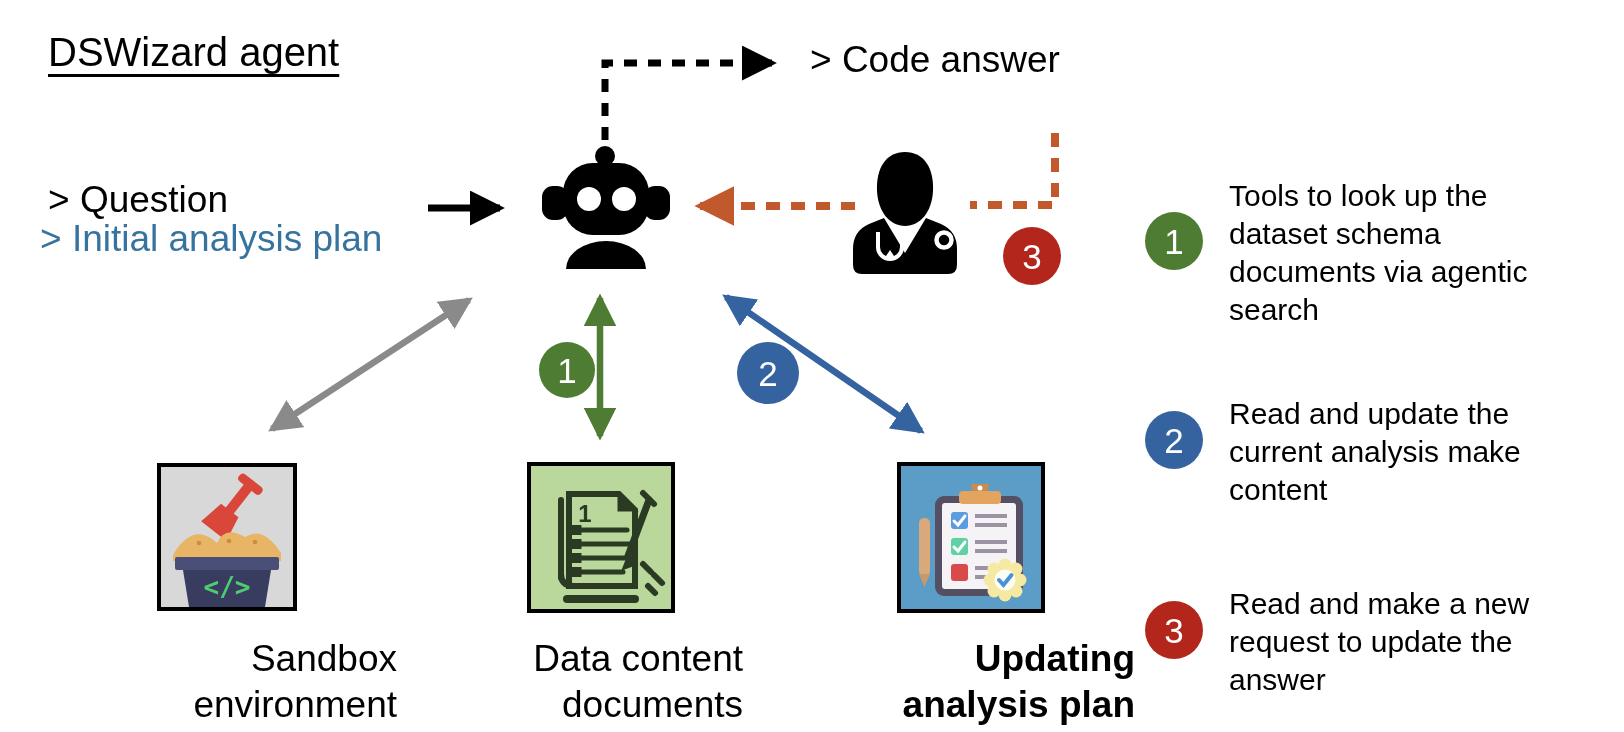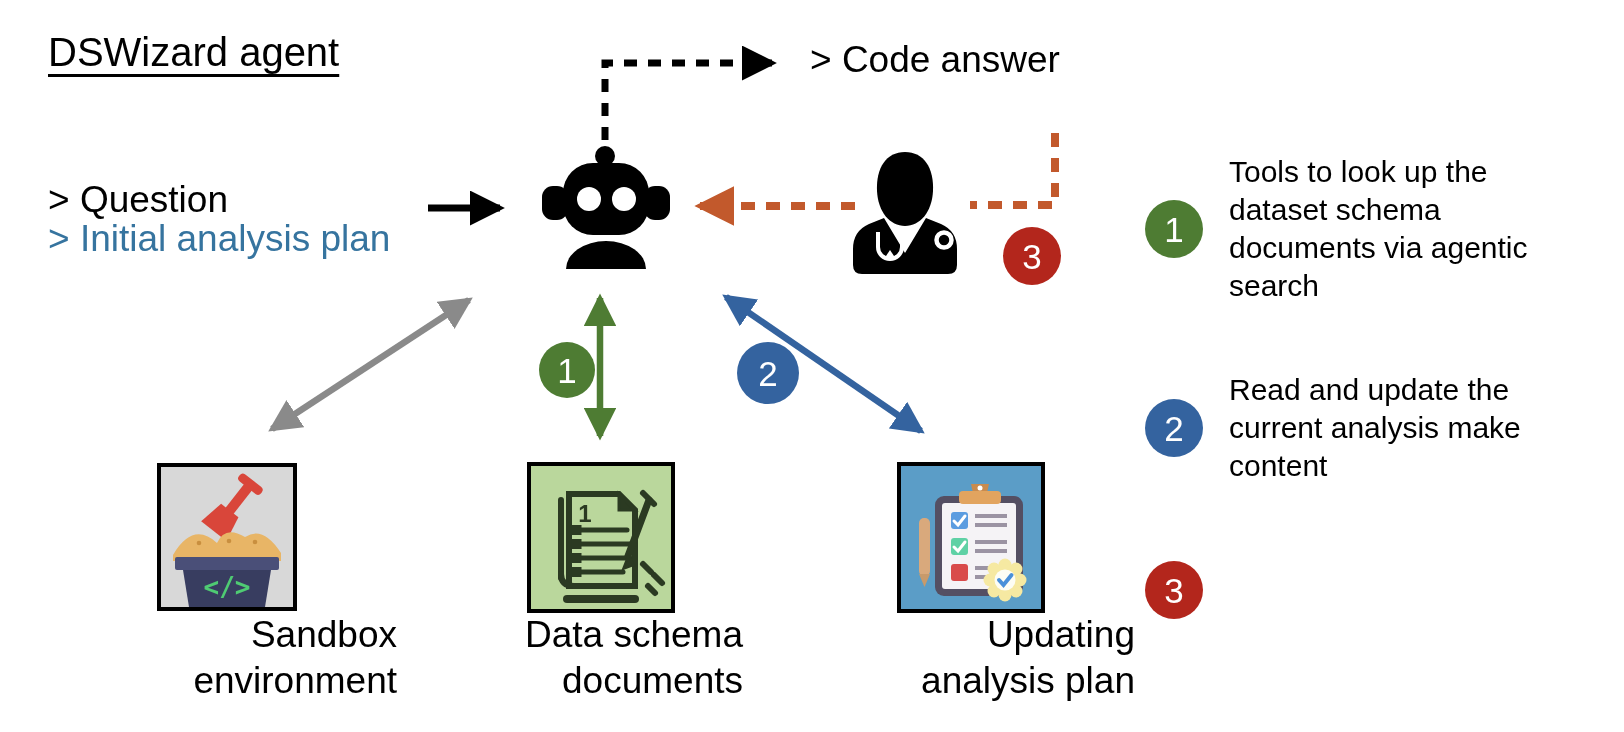--- a/index.html
+++ b/index.html
@@ -1,19 +1,19 @@
 <!DOCTYPE html>
 <html><head>
 <meta charset="utf-8">
 <style>
   html,body{margin:0;padding:0;background:#fff;}
   .canvas{position:relative;width:1624px;height:732px;background:#ffffff;overflow:hidden;
           font-family:"Liberation Sans", sans-serif;color:#000;}
   .abs{position:absolute;}
-  .preline{white-space:pre-line;}
+  .preline{white-space:pre-line;margin-top:24px;}
   .title{left:48px;top:30px;font-size:40px;font-weight:400;text-decoration:underline;
          text-decoration-thickness:3px;text-underline-offset:8px;}
   .io{font-size:37px;line-height:47px;}
   .blue-text{color:#36749f;}
   .iconbox{box-sizing:border-box;border:4px solid #000;}
   .iconlabel{font-size:37px;line-height:46px;text-align:right;width:340px;}
   .badge{border-radius:50%;color:#fff;display:flex;align-items:center;justify-content:center;
          font-size:35px;line-height:1;}
   .badge.g{background:#4e7c33;}
   .badge.b{background:#34639f;}
@@ -75,21 +75,21 @@
       <path d="M862 274 q-9 0 -9 -9 v-16 q0 -18 16 -25 l15 -6 l21 35 l21 -35 l15 6 q16 7 16 25 v16 q0 9 -9 9 Z"></path>
       <path d="M878 232 L878 247 A 12 12 0 0 0 902 247 L902 232" fill="none" stroke="#fff" stroke-width="4"></path>
       <path d="M890 250 l 6 9 h -12 Z" fill="#fff"></path>
       <circle cx="944" cy="240" r="7.5" fill="none" stroke="#fff" stroke-width="4.5"></circle>
     </g>
   </svg>
 
   <div class="abs title">DSWizard agent</div>
 
   <div class="abs io" style="left:48px;top:168px;margin-top:8px;">&gt; Question</div>
-  <div class="abs io blue-text" style="left:48px;top:215px;">&gt; Initial analysis plan</div>
+  <div class="abs io blue-text" style="left:40px;top:215px;">&gt; Initial analysis plan</div>
 
   <div class="abs io" style="left:810px;top:4px;margin-top:32px;">&gt; Code answer</div>
 
   <div class="abs badge g" style="left:539px;top:342px;width:56px;height:56px;">1</div>
   <div class="abs badge b" style="left:737px;top:342px;width:62px;height:62px;">2</div>
   <div class="abs badge r" style="left:1003px;top:227px;width:58px;height:58px;">3</div>
 
   <div class="abs iconbox" style="left:157px;top:463px;width:140px;height:148px;background:#d8d8d8;">
     <svg width="132" height="140" viewBox="0 0 132 140">
       <g transform="rotate(38 70 42)">
@@ -130,21 +130,21 @@
       <path d="M97 90 l-5 13 l11 -4 Z" fill="#2b3a22" stroke-width="2"></path>
       <line x1="112" y1="27" x2="123" y2="38" stroke-width="6"></line>
       <g stroke-width="6">
         <line x1="112" y1="98" x2="120" y2="106"></line>
         <line x1="123" y1="109" x2="131" y2="117"></line>
         <line x1="117" y1="120" x2="124" y2="127"></line>
       </g>
       <line x1="36" y1="133" x2="104" y2="133" stroke-width="8"></line>
     </svg>
   </div>
-  <div class="abs iconlabel preline" style="left:403px;top:612px;">Data schema
+  <div class="abs iconlabel preline" style="left:403px;top:612px;">Data content
 documents</div>
 
   <div class="abs iconbox" style="left:897px;top:462px;width:148px;height:151px;background:#5b9dc7;">
     <svg width="140" height="143" viewBox="0 0 140 143">
       <rect x="18" y="52" width="11" height="58" rx="5" fill="#d9a97c"></rect>
       <path d="M18 108 h11 l-5.5 13 Z" fill="#c89a6b"></path>
       <rect x="34" y="30" width="88" height="100" rx="9" fill="#544f63"></rect>
       <rect x="41" y="37" width="74" height="86" rx="3" fill="#f5f3f6"></rect>
       <path d="M70 18 h18 l-2 9 h-14 Z" fill="#c98b4e"></path>
       <rect x="58" y="25" width="42" height="13" rx="4" fill="#e2a45f"></rect>
@@ -168,33 +168,36 @@
         <circle cx="104" cy="129" r="6.5"></circle>
           <circle cx="93" cy="125" r="6.5"></circle>
         <circle cx="89" cy="114" r="6.5"></circle>
           <circle cx="93" cy="103" r="6.5"></circle>
         <circle cx="104" cy="114" r="16"></circle>
       </g>
       <circle cx="104" cy="114" r="10.5" fill="#fdfdf4"></circle>
       <path d="M98 114 l4.5 5 l8 -10" stroke="#4a90d9" stroke-width="4" fill="none" stroke-linecap="round"></path>
     </svg>
   </div>
-  <div class="abs iconlabel preline" style="left:795px;top:612px;">Updating
+  <div class="abs iconlabel preline" style="left:795px;top:612px;font-weight:bold;">Updating
 analysis plan</div>
 
   <div class="abs note-row" style="left:1145px;top:153px;">
     <div class="badge g" style="width:58px;height:58px;flex:0 0 58px;">1</div>
     <div class="note-text preline">Tools to look up the
 dataset schema
 documents via agentic
 search</div>
   </div>
   <div class="abs note-row" style="left:1145px;top:371px;">
     <div class="badge b" style="width:58px;height:58px;flex:0 0 58px;">2</div>
     <div class="note-text preline">Read and update the
 current analysis make
 content</div>
   </div>
   <div class="abs note-row" style="left:1145px;top:561px;">
     <div class="badge r" style="width:58px;height:58px;flex:0 0 58px;">3</div>
+    <div class="note-text preline">Read and make a new
+request to update the
+answer</div>
   </div>
 
 </div>
 
 </body></html>

